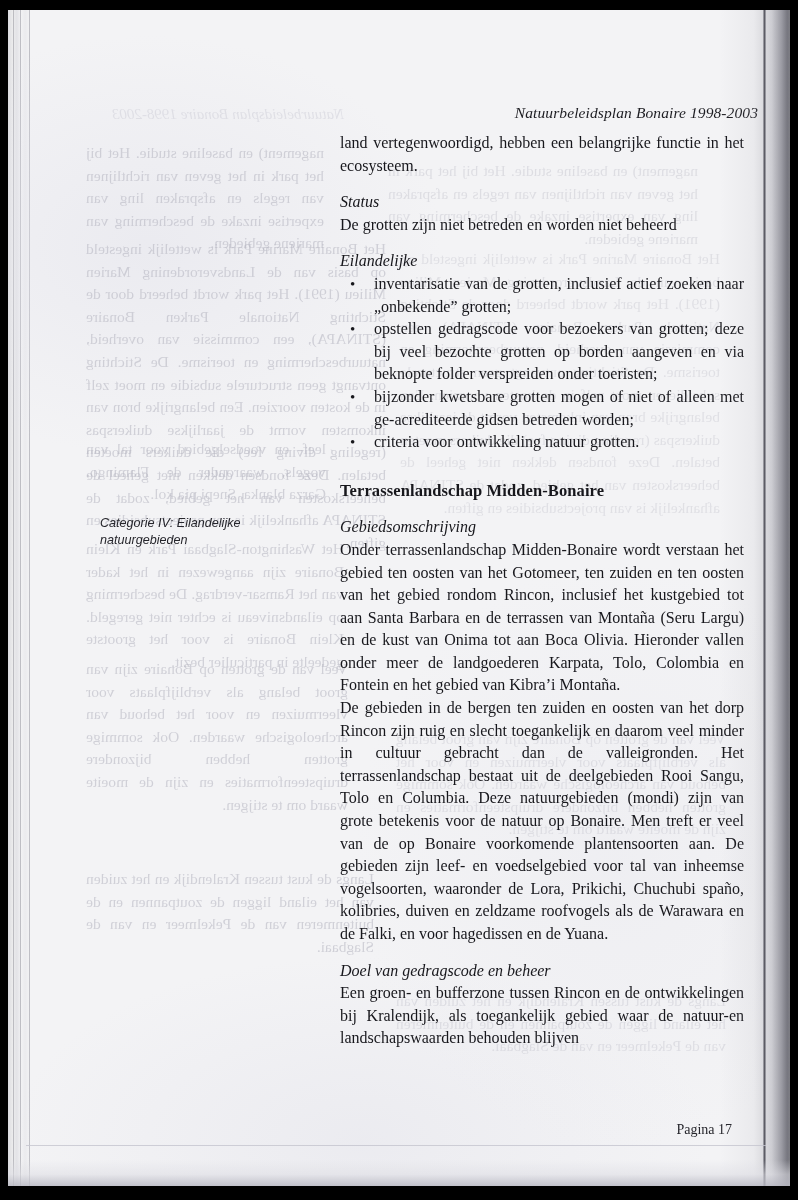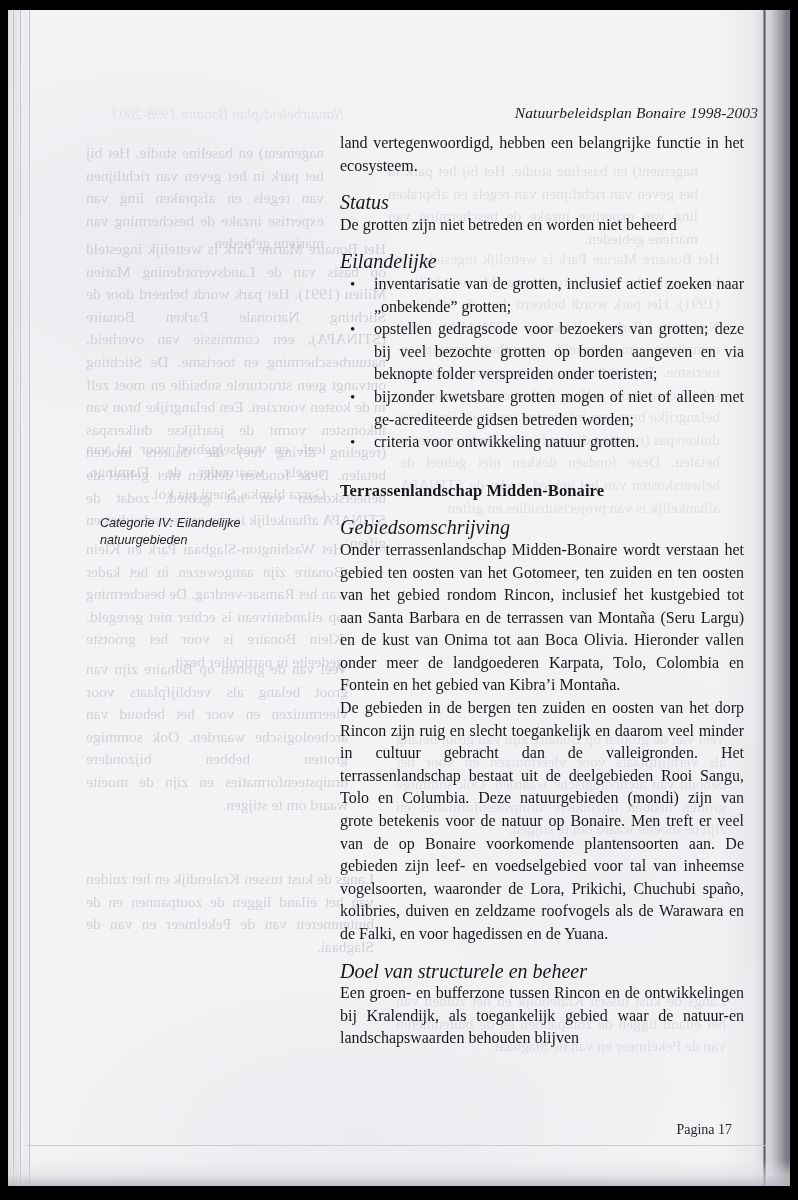--- a/index.html
+++ b/index.html
@@ -180,21 +180,21 @@
   .body {
     font-size: 16px;
     line-height: 22.6px;
     text-align: justify;
     margin: 0;
     hyphens: manual;
   }
 
   .subhead {
     font-style: italic;
-    font-size: 20px;
+    font-size: 16px;
     line-height: 22.6px;
     margin: 14px 0 0 0;
     font-weight: normal;
   }
 
   .section-title {
     font-weight: bold;
     font-size: 16.5px;
     line-height: 22.6px;
     margin: 26px 0 0 0;
@@ -287,21 +287,21 @@
         <li>criteria voor ontwikkeling natuur grotten.</li>
       </ul>
 
       <h2 class="section-title">Terrassenlandschap Midden-Bonaire</h2>
 
       <p class="subhead">Gebiedsomschrijving</p>
       <p class="body tight">Onder terrassenlandschap Midden-Bonaire wordt verstaan het gebied ten oosten van het Gotomeer, ten zuiden en ten oosten van het gebied rondom Rincon, inclusief het kustgebied tot aan Santa Barbara en de terrassen van Montaña (Seru Largu) en de kust van Onima tot aan Boca Olivia. Hieronder vallen onder meer de landgoederen Karpata, Tolo, Colombia en Fontein en het gebied van Kibra’i Montaña.</p>
 
       <p class="body tight">De gebieden in de bergen ten zuiden en oosten van het dorp Rincon zijn ruig en slecht toegankelijk en daarom veel minder in cultuur gebracht dan de valleigronden. Het terrassenlandschap bestaat uit de deelgebieden Rooi Sangu, Tolo en Columbia. Deze natuurgebieden (mondi) zijn van grote betekenis voor de natuur op Bonaire. Men treft er veel van de op Bonaire voorkomende plantensoorten aan. De gebieden zijn leef- en voedselgebied voor tal van inheemse vogelsoorten, waaronder de Lora, Prikichi, Chuchubi spaño, kolibries, duiven en zeldzame roofvogels als de Warawara en de Falki, en voor hagedissen en de Yuana.</p>
 
-      <p class="subhead">Doel van structurele en beheer</p>
+      <p class="subhead">Doel van gedragscode en beheer</p>
       <p class="body tight">Een groen- en bufferzone tussen Rincon en de ontwikkelingen bij Kralendijk, als toegankelijk gebied waar de natuur-en landschapswaarden behouden blijven</p>
 
     </div>
 
     <div class="folio">Pagina 17</div>
 
     <div class="gutter-dark"></div>
     <div class="gutter-shadow"></div>
     <div class="gutter-fold"></div>
 

